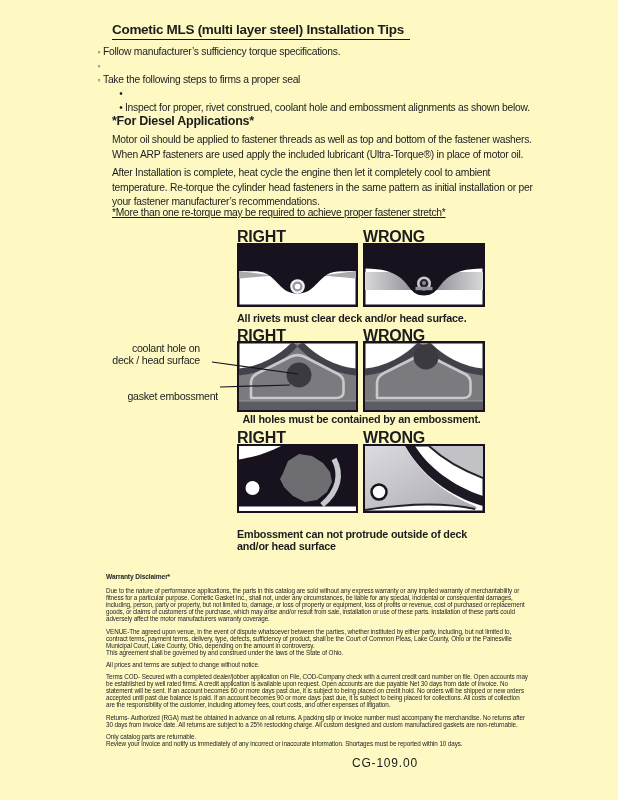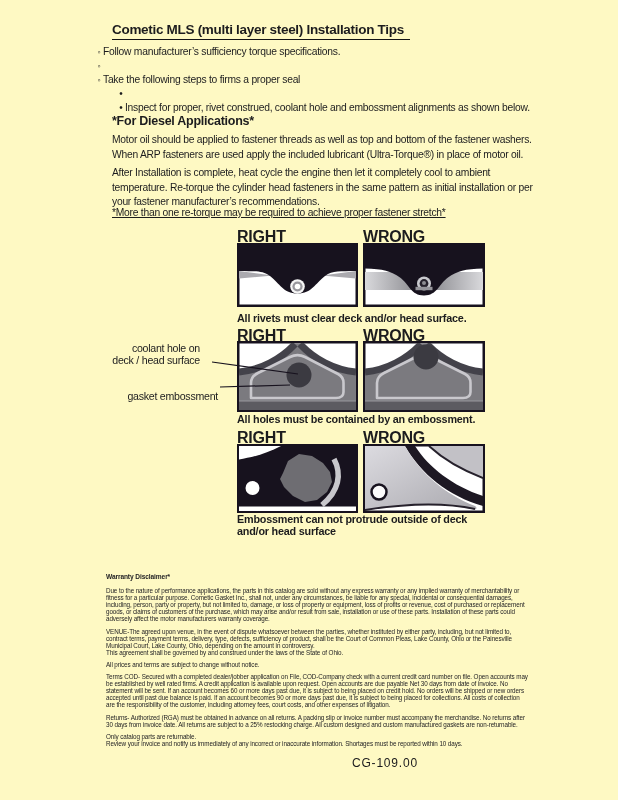--- a/index.html
+++ b/index.html
@@ -26,22 +26,22 @@
   .fig-label{font-size:16px;font-weight:bold;letter-spacing:-0.2px;text-align:left;width:121px;}
   .lb-r1{left:237px;top:228px;} .lb-w1{left:363px;top:228px;}
   .lb-r2{left:237px;top:327px;} .lb-w2{left:363px;top:327px;}
   .lb-r3{left:237px;top:429px;} .lb-w3{left:363px;top:429px;}
   .figbox{display:block;}
   .fb-r1{left:237px;top:243px;} .fb-w1{left:363px;top:243px;}
   .fb-r2{left:237px;top:341px;} .fb-w2{left:363px;top:341px;}
   .fb-r3{left:237px;top:444px;} .fb-w3{left:363px;top:444px;}
   .caption{font-size:10.8px;font-weight:bold;letter-spacing:-0.2px;line-height:12px;}
   .cap1{left:237px;top:312px;width:290px;}
-  .cap2{left:237px;top:413px;width:249px;text-align:left;}
-  .cap3{left:237px;top:513px;width:260px;white-space:pre-line;}
+  .cap2{left:237px;top:413px;width:249px;text-align:center;}
+  .cap3{left:237px;top:528px;width:260px;white-space:pre-line;}
   .annot{font-size:10.6px;letter-spacing:-0.25px;line-height:12px;text-align:right;}
   .an1{left:84px;top:342px;width:116px;}
   .an2{left:96px;top:390px;width:122px;}
   .leader{left:108px;top:336px;pointer-events:none;z-index:5;}
   
   .legal{left:106px;top:573px;width:424px;font-size:6.3px;letter-spacing:-0.1px;line-height:7.1px;color:#232325;}
   .legal h3{margin:0 0 7px 0;font-size:6.6px;font-weight:bold;}
   .legal p{margin:0 0 5px 0;white-space:pre-line;}
   .code{left:352px;top:756px;font-size:12px;letter-spacing:0.8px;color:#1a1a1c;}
 </style>

